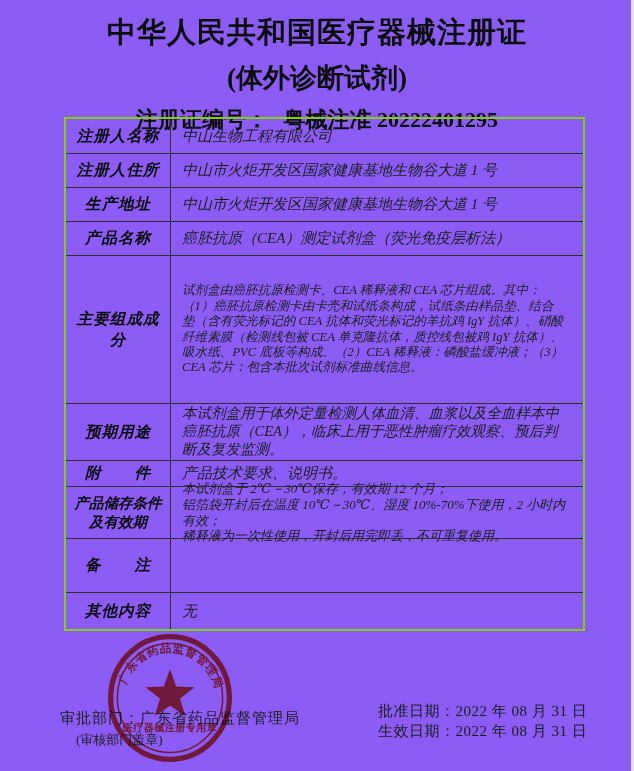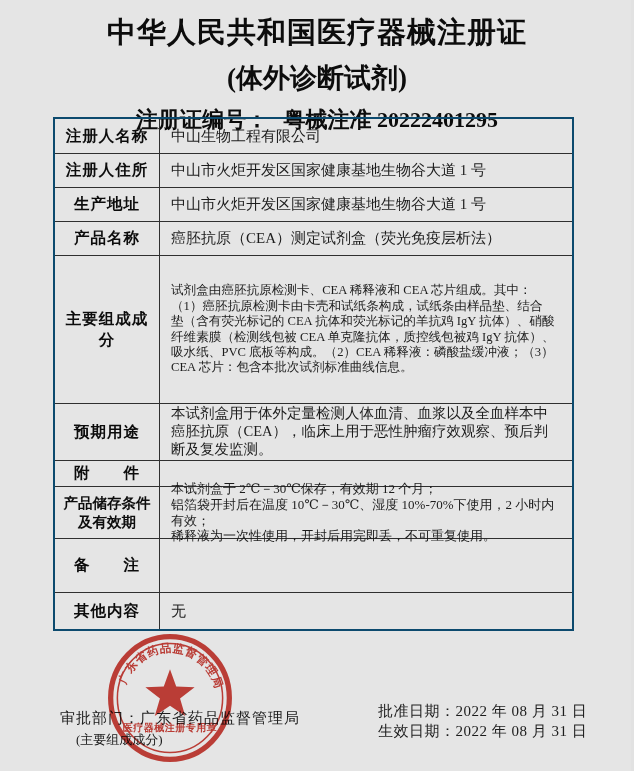--- a/index.html
+++ b/index.html
@@ -1,35 +1,35 @@
 <!DOCTYPE html>
 <html><head>
 <meta charset="utf-8">
 <style>
   html,body{margin:0;padding:0;background:#ffffff;}
   .page{
-    position:relative;width:634px;height:771px;background:#e5e5e5;overflow:hidden;
+    position:relative;width:634px;height:771px;background:#8b5cf6;overflow:hidden;
     font-family:"Liberation Serif","DejaVu Serif",serif;color:#111;
   }
   .page-edge{position:absolute;right:0;top:0;width:3px;height:100%;background:#e2e2e2;}
   .title{
     margin:0;padding-top:13px;text-align:center;font-size:29px;font-weight:bold;
     letter-spacing:1px;color:#0c0c0c;
   }
   .subtitle{
     margin:0;padding-top:7px;text-align:center;font-size:27px;font-weight:bold;color:#0c0c0c;
   }
   .regline{
     margin:0;padding-top:9px;padding-bottom:7px;text-align:center;font-size:22px;
     font-weight:bold;color:#0c0c0c;
   }
   .regline .reg-value{margin-left:10px;}
   .cert-table{
-    position:absolute;left:53px;top:117px;width:521px;
-    border:2px solid #0c4a6e;box-sizing:border-box;background:transparent;
+    position:absolute;left:64px;top:117px;width:521px;
+    border:2px solid #84cc16;box-sizing:border-box;background:transparent;font-style:italic;
   }
   .t-row{display:flex;border-bottom:1.5px solid #2f2f2f;box-sizing:border-box;}
   .t-row:last-child{border-bottom:none;}
   .t-label{
     width:105px;flex:0 0 105px;border-right:1.5px solid #2f2f2f;box-sizing:border-box;
     display:flex;align-items:center;justify-content:center;text-align:center;
     font-weight:bold;font-size:15.5px;letter-spacing:1px;padding:1px 3px;color:#0c0c0c;
   }
   .t-value{
     flex:1;display:flex;align-items:center;box-sizing:border-box;
@@ -84,20 +84,21 @@
     <div class="t-row" style="height:148px">
       <div class="t-label">主要组成成分</div>
       <div class="t-value small">试剂盒由癌胚抗原检测卡、CEA 稀释液和 CEA 芯片组成。其中：（1）癌胚抗原检测卡由卡壳和试纸条构成，试纸条由样品垫、结合垫（含有荧光标记的 CEA 抗体和荧光标记的羊抗鸡 IgY 抗体）、硝酸纤维素膜（检测线包被 CEA 单克隆抗体，质控线包被鸡 IgY 抗体）、吸水纸、PVC 底板等构成。（2）CEA 稀释液：磷酸盐缓冲液；（3）CEA 芯片：包含本批次试剂标准曲线信息。</div>
     </div>
     <div class="t-row" style="height:57px">
       <div class="t-label">预期用途</div>
       <div class="t-value mid">本试剂盒用于体外定量检测人体血清、血浆以及全血样本中癌胚抗原（CEA），临床上用于恶性肿瘤疗效观察、预后判断及复发监测。</div>
     </div>
     <div class="t-row" style="height:26px">
       <div class="t-label">附　　件</div>
+      <div class="t-value">产品技术要求、说明书。</div>
     </div>
     <div class="t-row" style="height:52px">
       <div class="t-label" style="font-size:14.5px;letter-spacing:0;">产品储存条件及有效期</div>
       <div class="t-value pre">本试剂盒于 2℃－30℃保存，有效期 12 个月；
 铝箔袋开封后在温度 10℃－30℃、湿度 10%-70%下使用，2 小时内有效；
 稀释液为一次性使用，开封后用完即丢，不可重复使用。</div>
     </div>
     <div class="t-row" style="height:54px">
       <div class="t-label">备　　注</div>
       <div class="t-value"></div>
@@ -105,21 +106,21 @@
     <div class="t-row" style="height:36px">
       <div class="t-label">其他内容</div>
       <div class="t-value">无</div>
     </div>
   </div>
 
   <div class="footer-left">
     <div>
       <span>审批部门：</span><span>广东省药品监督管理局</span>
     </div>
-    <div class="note">(主要组成成分)</div>
+    <div class="note">(审核部门盖章)</div>
   </div>
 
   <div class="footer-right">
     <div>
       <span>批准日期：</span><span>2022 年 08 月 31 日</span>
     </div>
     <div>
       <span>生效日期：</span><span>2022 年 08 月 31 日</span>
     </div>
   </div>

